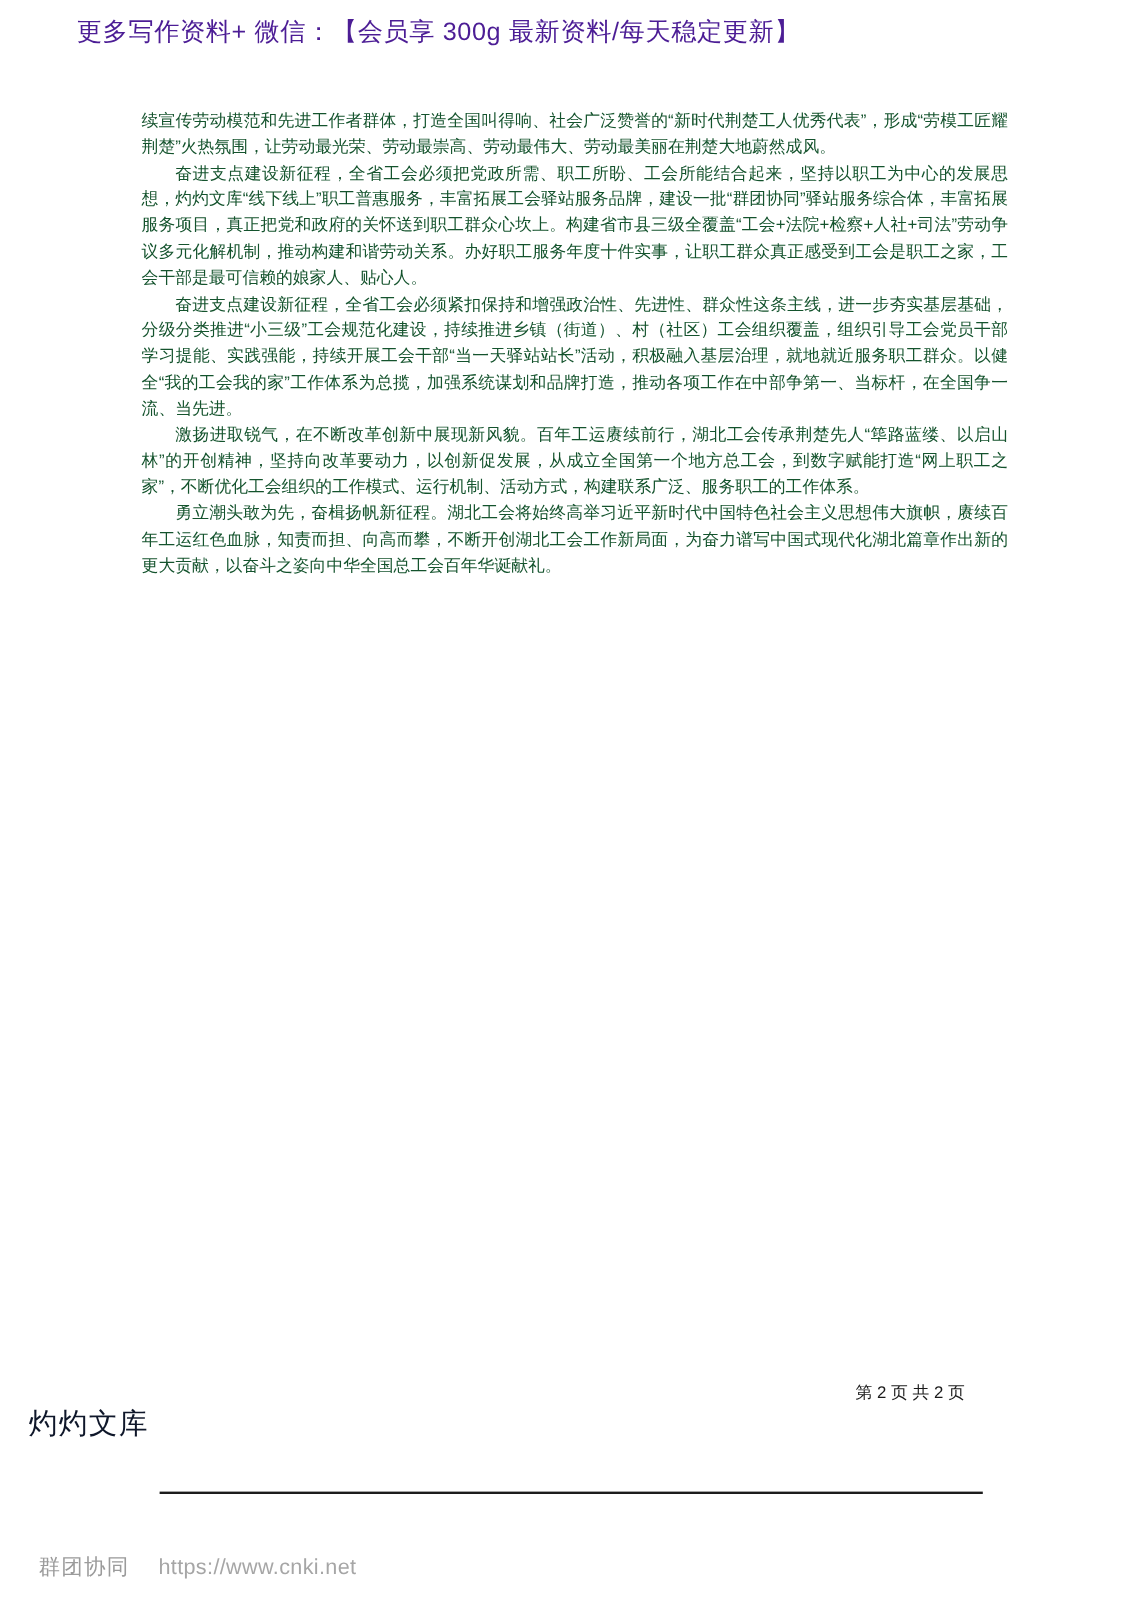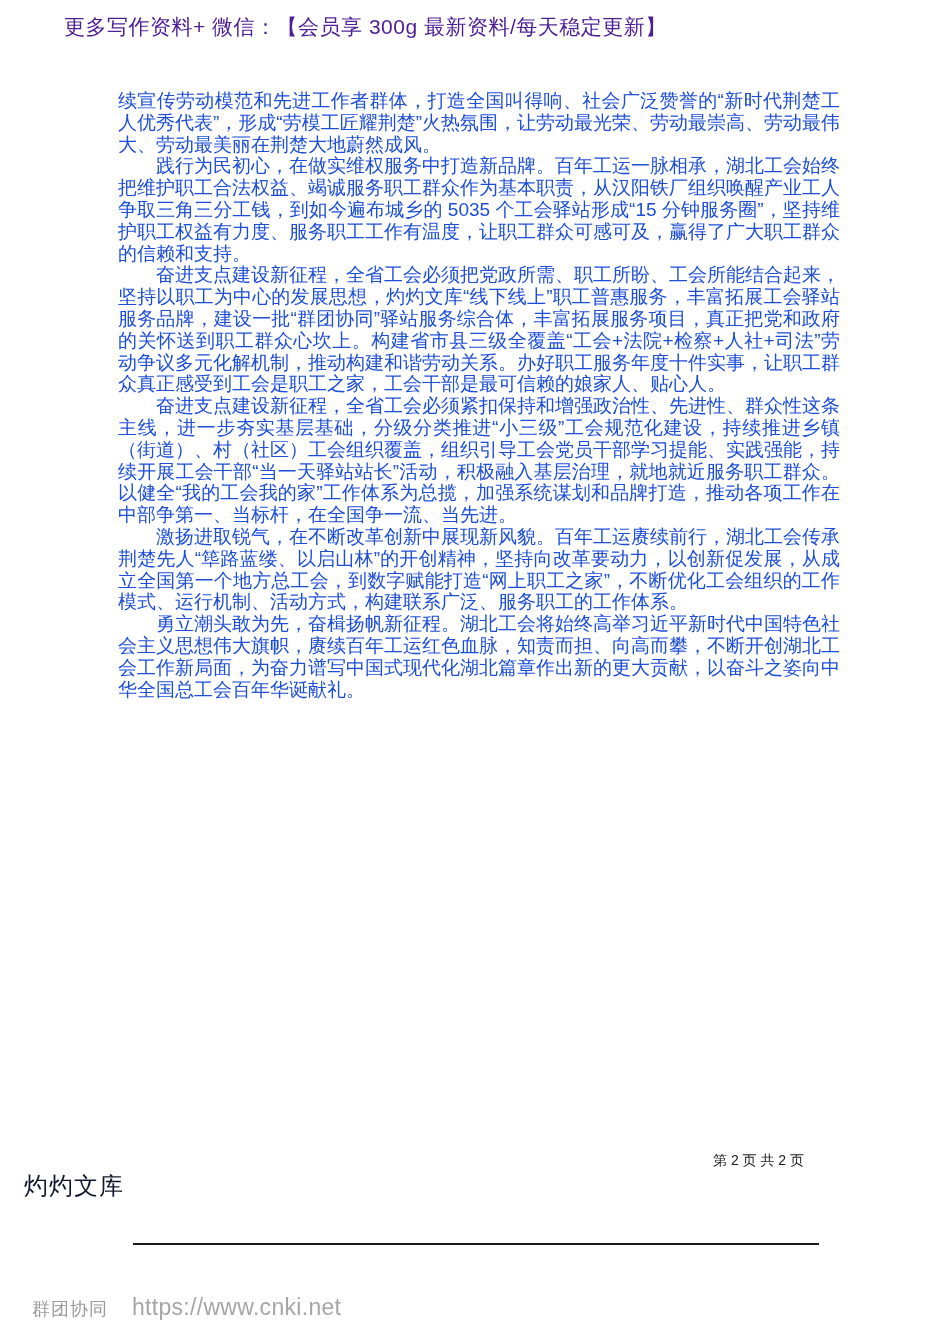--- a/index.html
+++ b/index.html
@@ -20,22 +20,22 @@
     font-weight: 500;
     color: #4c1d95;
     letter-spacing: 0.5px;
     white-space: nowrap;
   }
   .doc-body {
     position: absolute;
     left: 118px;
     top: 90px;
     width: 722px;
-    color: #1d4ed8;
-    font-size: 19px;
+    color: #14532d;
+    font-size: 14px;
     line-height: 21.8px;
     text-align: justify;
     text-justify: inter-ideograph;
   }
   .doc-body p { text-indent: 2em; }
   .doc-body p.continuation { text-indent: 0; }
   .page-indicator {
     position: absolute;
     left: 713px;
     top: 1152px;
@@ -67,34 +67,33 @@
     display: flex;
     align-items: baseline;
     gap: 24px;
   }
   .cnki-site-name {
     font-size: 18px;
     color: #9b9b9b;
     letter-spacing: 1px;
   }
   .cnki-site-url {
-    font-size: 23px;
+    font-size: 18px;
     color: #a6a6a6;
     text-decoration: none;
     letter-spacing: 0.3px;
   }
 </style>
 </head>
 <body>
 
 <div class="promo-header">更多写作资料+ 微信：【会员享 300g 最新资料/每天稳定更新】</div>
 
 <div class="doc-body">
   <p class="continuation">续宣传劳动模范和先进工作者群体，打造全国叫得响、社会广泛赞誉的“新时代荆楚工人优秀代表”，形成“劳模工匠耀荆楚”火热氛围，让劳动最光荣、劳动最崇高、劳动最伟大、劳动最美丽在荆楚大地蔚然成风。</p>
-  <p>践行为民初心，在做实维权服务中打造新品牌。百年工运一脉相承，湖北工会始终把维护职工合法权益、竭诚服务职工群众作为基本职责，从汉阳铁厂组织唤醒产业工人争取三角三分工钱，到如今遍布城乡的 5035 个工会驿站形成“15 分钟服务圈”，坚持维护职工权益有力度、服务职工工作有温度，让职工群众可感可及，赢得了广大职工群众的信赖和支持。</p>
   <p>奋进支点建设新征程，全省工会必须把党政所需、职工所盼、工会所能结合起来，坚持以职工为中心的发展思想，灼灼文库“线下线上”职工普惠服务，丰富拓展工会驿站服务品牌，建设一批“群团协同”驿站服务综合体，丰富拓展服务项目，真正把党和政府的关怀送到职工群众心坎上。构建省市县三级全覆盖“工会+法院+检察+人社+司法”劳动争议多元化解机制，推动构建和谐劳动关系。办好职工服务年度十件实事，让职工群众真正感受到工会是职工之家，工会干部是最可信赖的娘家人、贴心人。</p>
   <p>奋进支点建设新征程，全省工会必须紧扣保持和增强政治性、先进性、群众性这条主线，进一步夯实基层基础，分级分类推进“小三级”工会规范化建设，持续推进乡镇（街道）、村（社区）工会组织覆盖，组织引导工会党员干部学习提能、实践强能，持续开展工会干部“当一天驿站站长”活动，积极融入基层治理，就地就近服务职工群众。以健全“我的工会我的家”工作体系为总揽，加强系统谋划和品牌打造，推动各项工作在中部争第一、当标杆，在全国争一流、当先进。</p>
   <p>激扬进取锐气，在不断改革创新中展现新风貌。百年工运赓续前行，湖北工会传承荆楚先人“筚路蓝缕、以启山林”的开创精神，坚持向改革要动力，以创新促发展，从成立全国第一个地方总工会，到数字赋能打造“网上职工之家”，不断优化工会组织的工作模式、运行机制、活动方式，构建联系广泛、服务职工的工作体系。</p>
   <p>勇立潮头敢为先，奋楫扬帆新征程。湖北工会将始终高举习近平新时代中国特色社会主义思想伟大旗帜，赓续百年工运红色血脉，知责而担、向高而攀，不断开创湖北工会工作新局面，为奋力谱写中国式现代化湖北篇章作出新的更大贡献，以奋斗之姿向中华全国总工会百年华诞献礼。</p>
 </div>
 
 <div class="page-indicator">第 2 页 共 2 页</div>
 
 <div class="library-mark">灼灼文库</div>
 

